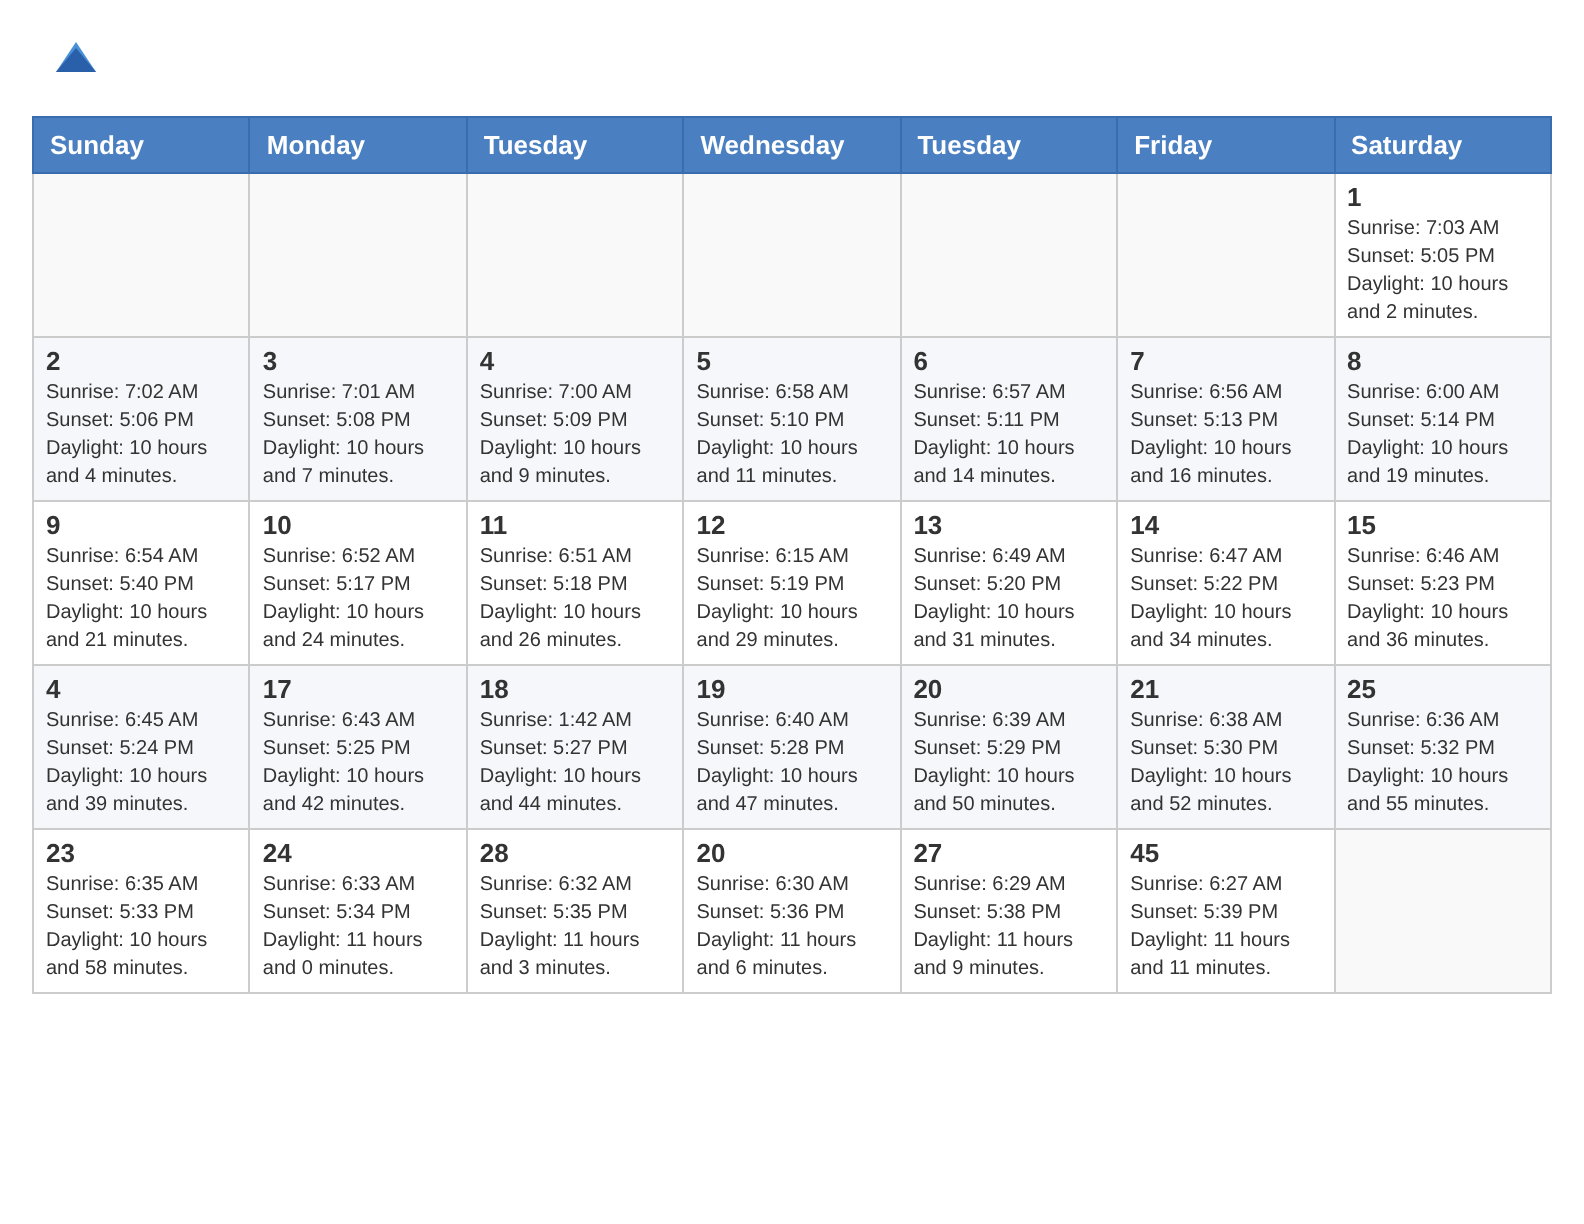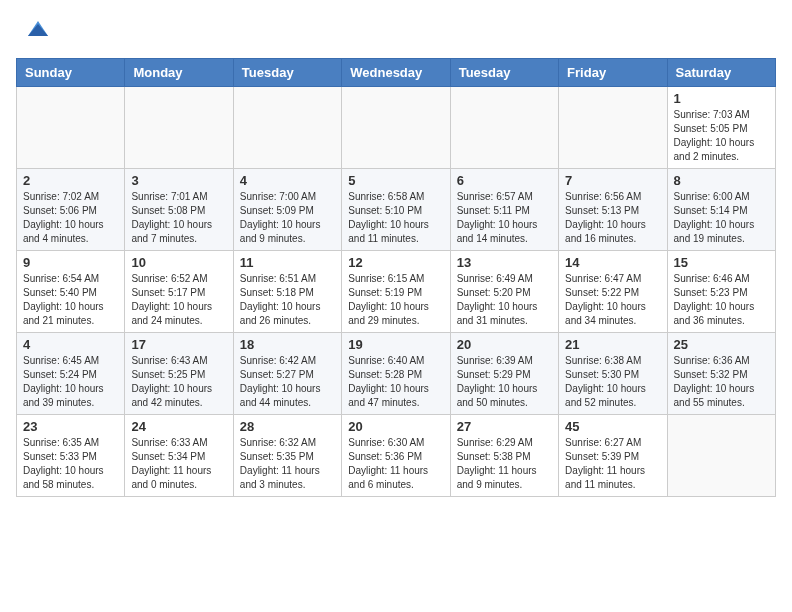--- a/index.html
+++ b/index.html
@@ -251,21 +251,21 @@
         </td>
         <td>
           <span class="day-number">17</span>
           <div class="cell-content">Sunrise: 6:43 AM
 Sunset: 5:25 PM
 Daylight: 10 hours
 and 42 minutes.</div>
         </td>
         <td>
           <span class="day-number">18</span>
-          <div class="cell-content">Sunrise: 6:42 AM
+          <div class="cell-content">Sunrise: 1:42 AM
 Sunset: 5:27 PM
 Daylight: 10 hours
 and 44 minutes.</div>
         </td>
         <td>
           <span class="day-number">19</span>
           <div class="cell-content">Sunrise: 6:40 AM
 Sunset: 5:28 PM
 Daylight: 10 hours
 and 47 minutes.</div>

